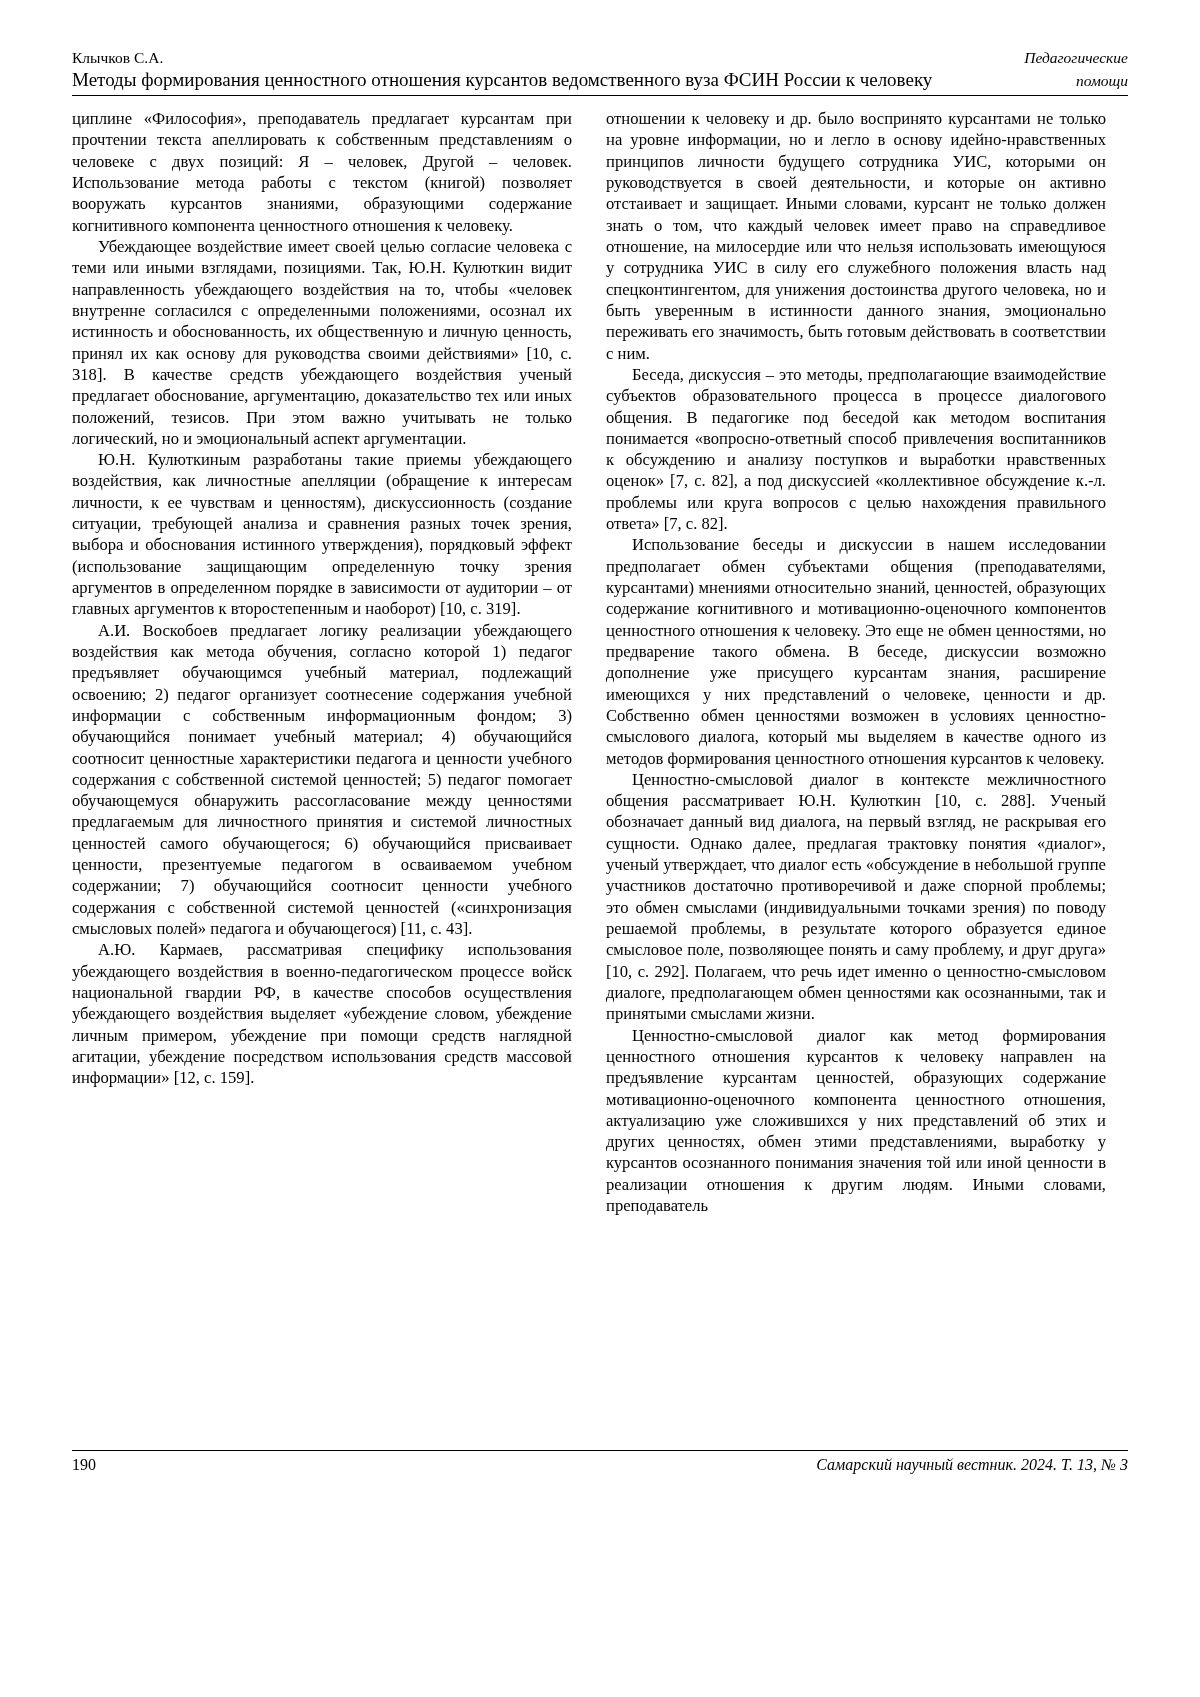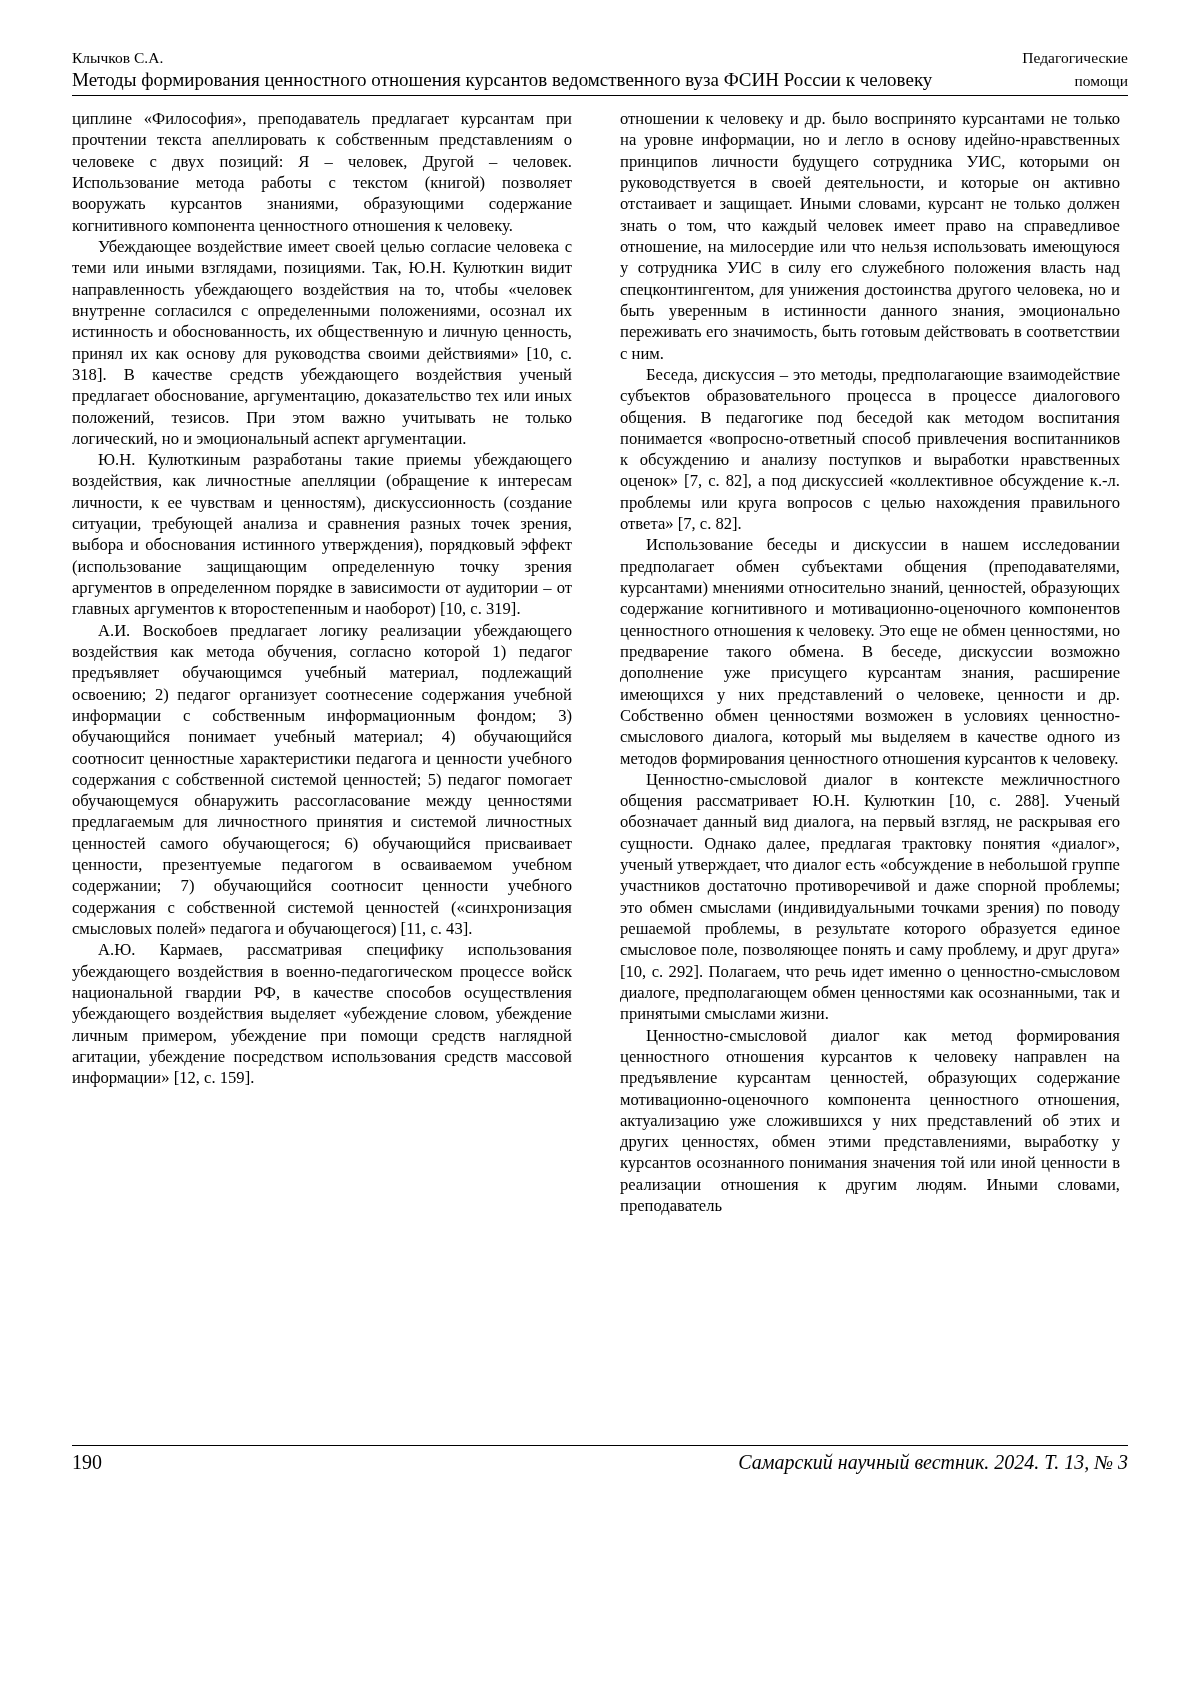--- a/index.html
+++ b/index.html
@@ -29,33 +29,34 @@
   }
   .runhead-row {
     display: flex;
     justify-content: space-between;
     align-items: baseline;
   }
   .runhead-left {
     text-align: left;
   }
   .runhead-right {
+    font-style: italic;
   }
   .runhead-line1-left { font-size: 15.5px; }
   .runhead-line2-left { font-size: 19px; }
   .runhead-rule {
     border: 0;
     border-top: 1px solid #000;
     margin: 3px 0 0 0;
   }
 
   
   .columns {
     display: flex;
-    gap: 48px;
+    gap: 34px;
     margin-top: 12px;
     height: 1480px;
   }
   .col {
     width: 500px;
     font-size: 16.6px;
     line-height: 1.285;
     text-align: justify;
     text-justify: inter-word;
     hyphens: auto;
@@ -77,21 +78,21 @@
   }
   .footer-rule {
     border: 0;
     border-top: 1px solid #000;
     margin: 0 0 5px 0;
   }
   .footer-row {
     display: flex;
     justify-content: space-between;
     align-items: flex-start;
-    font-size: 20px;
+    font-size: 16px;
   }
   .footer-right { font-style: italic; }
 </style>
 </head>
 <body>
 
 <div class="page">
 
   <div class="runhead">
     <div class="runhead-row">

